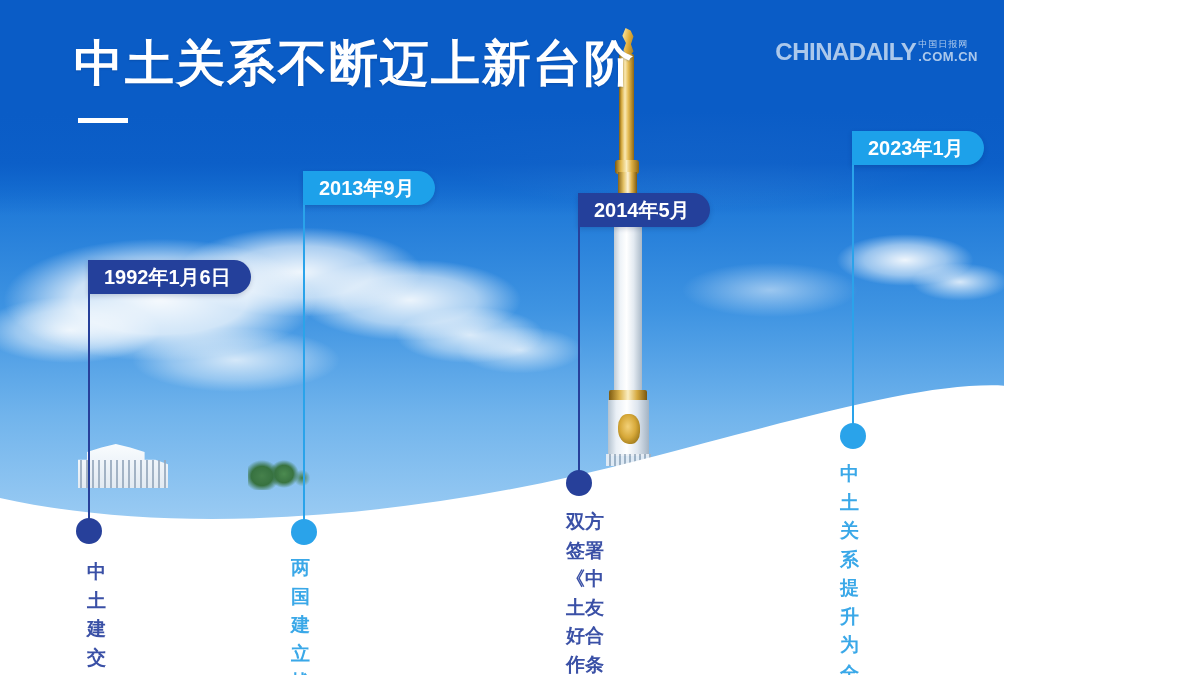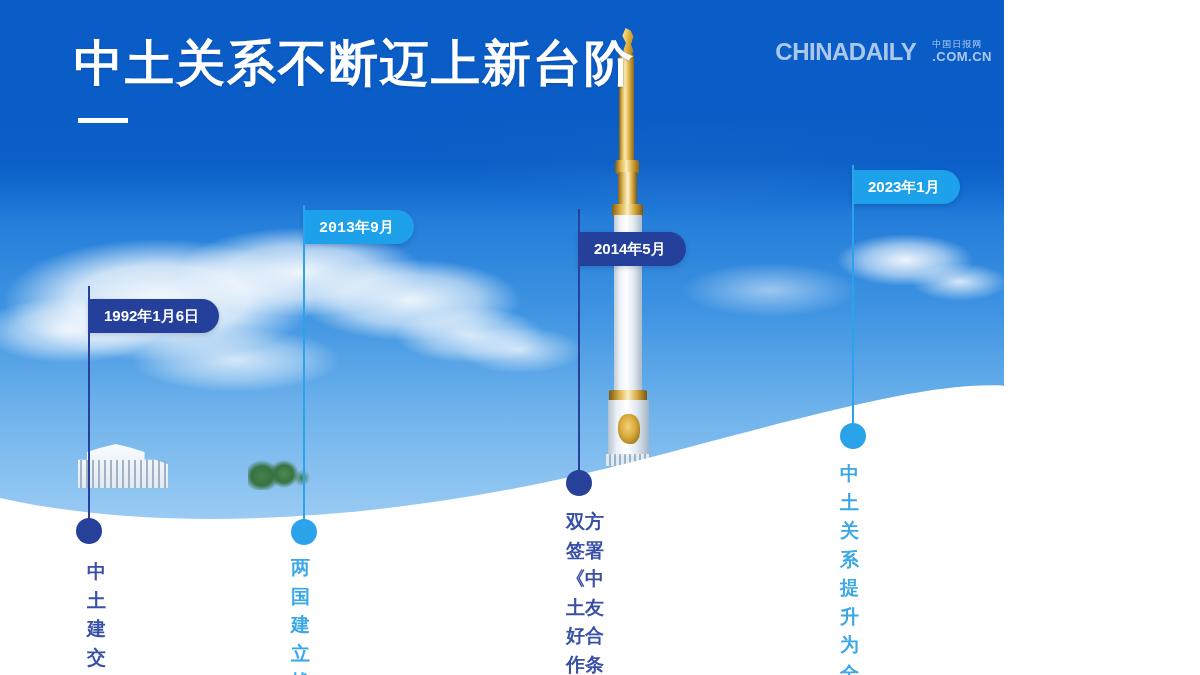--- a/index.html
+++ b/index.html
@@ -138,52 +138,51 @@
   }
   .title-rule {
     position: absolute;
     left: 78px; top: 118px;
     width: 50px; height: 5px;
     background: #ffffff;
   }
 
   .logo {
     position: absolute;
-    right: 12px; top: 40px;
+    right: 26px; top: 40px;
     display: flex;
     align-items: flex-end;
     opacity: .82;
   }
   .logo-main {
     color: #cfe0f4;
     font-size: 24px;
     font-weight: bold;
     letter-spacing: -0.5px;
     line-height: 1;
   }
-  .logo-side { margin-left: 16px; display: flex; flex-direction: column; align-items: flex-start; }
+  .logo-side { margin-left: 2px; display: flex; flex-direction: column; align-items: flex-start; }
   .logo-cn { color: #cfe0f4; font-size: 9px; letter-spacing: 1px; line-height: 1.1; }
   .logo-dom { color: #cfe0f4; font-size: 13px; font-weight: bold; letter-spacing: .5px; line-height: 1.1; }
 
   
   .tl-item { position: absolute; }
 
   .badge {
     position: absolute;
     height: 34px;
     padding: 0 20px 0 16px;
     display: flex;
     align-items: center;
     color: #ffffff;
-    font-size: 15px;
+    font-size: 20px;
     font-weight: bold;
     white-space: nowrap;
     border-radius: 0 17px 17px 0;
     box-shadow: 0 2px 5px rgba(0,20,70,.18);
-    margin-top: 39px;
   }
   .badge.navy { background: #24409b; }
   .badge.cyan { background: #1da1ea; }
 
   .stem { position: absolute; width: 2px; }
   .stem.navy { background: #27409a; }
   .stem.cyan { background: #2aa3ea; }
 
   .dot { position: absolute; width: 26px; height: 26px; border-radius: 50%; }
   .dot.navy { background: #27409a; }
@@ -242,21 +241,21 @@
   </div>
 
   <div class="tl-item">
     <div class="badge navy" style="left:88px; top:260px;">1992年1月6日</div>
     <div class="stem navy" style="left:88px; top:286px; height:238px;"></div>
     <div class="dot navy" style="left:76px; top:518px;"></div>
     <div class="caption navy" style="left:87px; top:558px;">中土建交</div>
   </div>
 
   <div class="tl-item">
-    <div class="badge cyan" style="left:303px; top:171px;font-family:Liberation Mono, monospace;">2013年9月</div>
+    <div class="badge cyan" style="left:303px; top:171px;">2013年9月</div>
     <div class="stem cyan" style="left:303px; top:205px; height:318px;"></div>
     <div class="dot cyan" style="left:291px; top:519px;"></div>
     <div class="caption cyan" style="left:291px; top:554px;">两国建立
 战略伙伴关系</div>
   </div>
 
   <div class="tl-item">
     <div class="badge navy" style="left:578px; top:193px;">2014年5月</div>
     <div class="stem navy" style="left:578px; top:209px; height:265px;"></div>
     <div class="dot navy" style="left:566px; top:470px;"></div>

